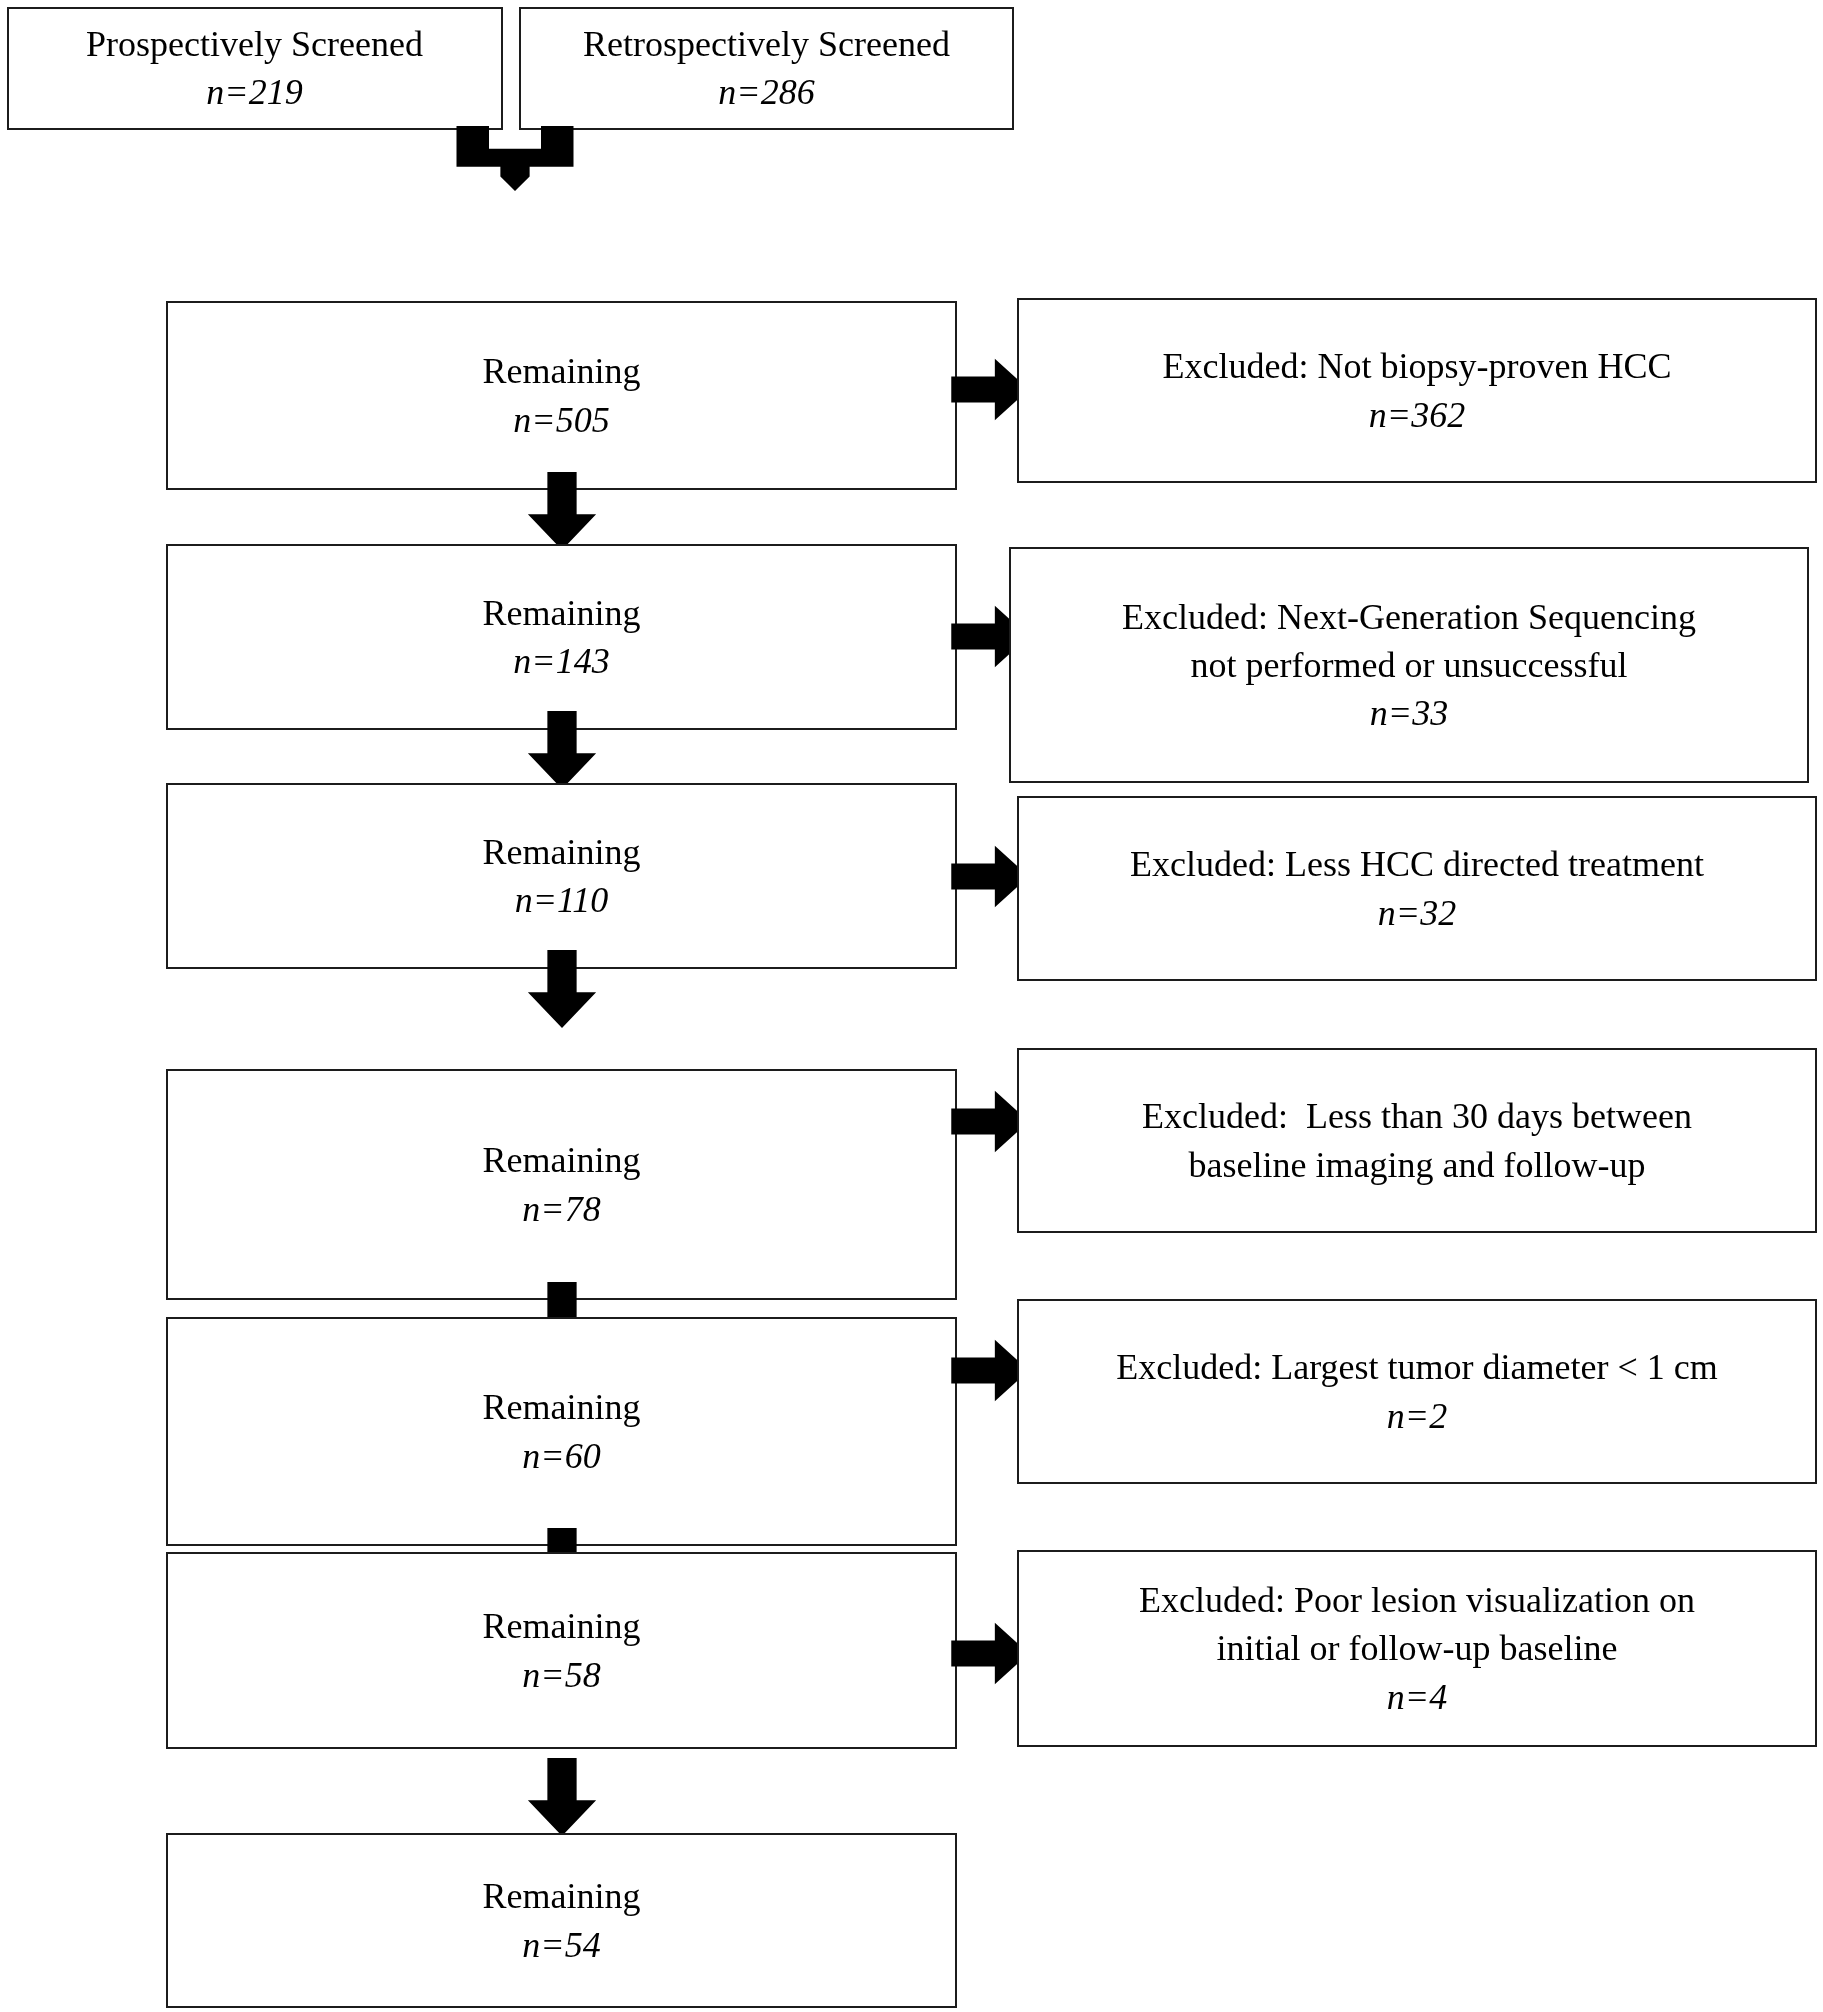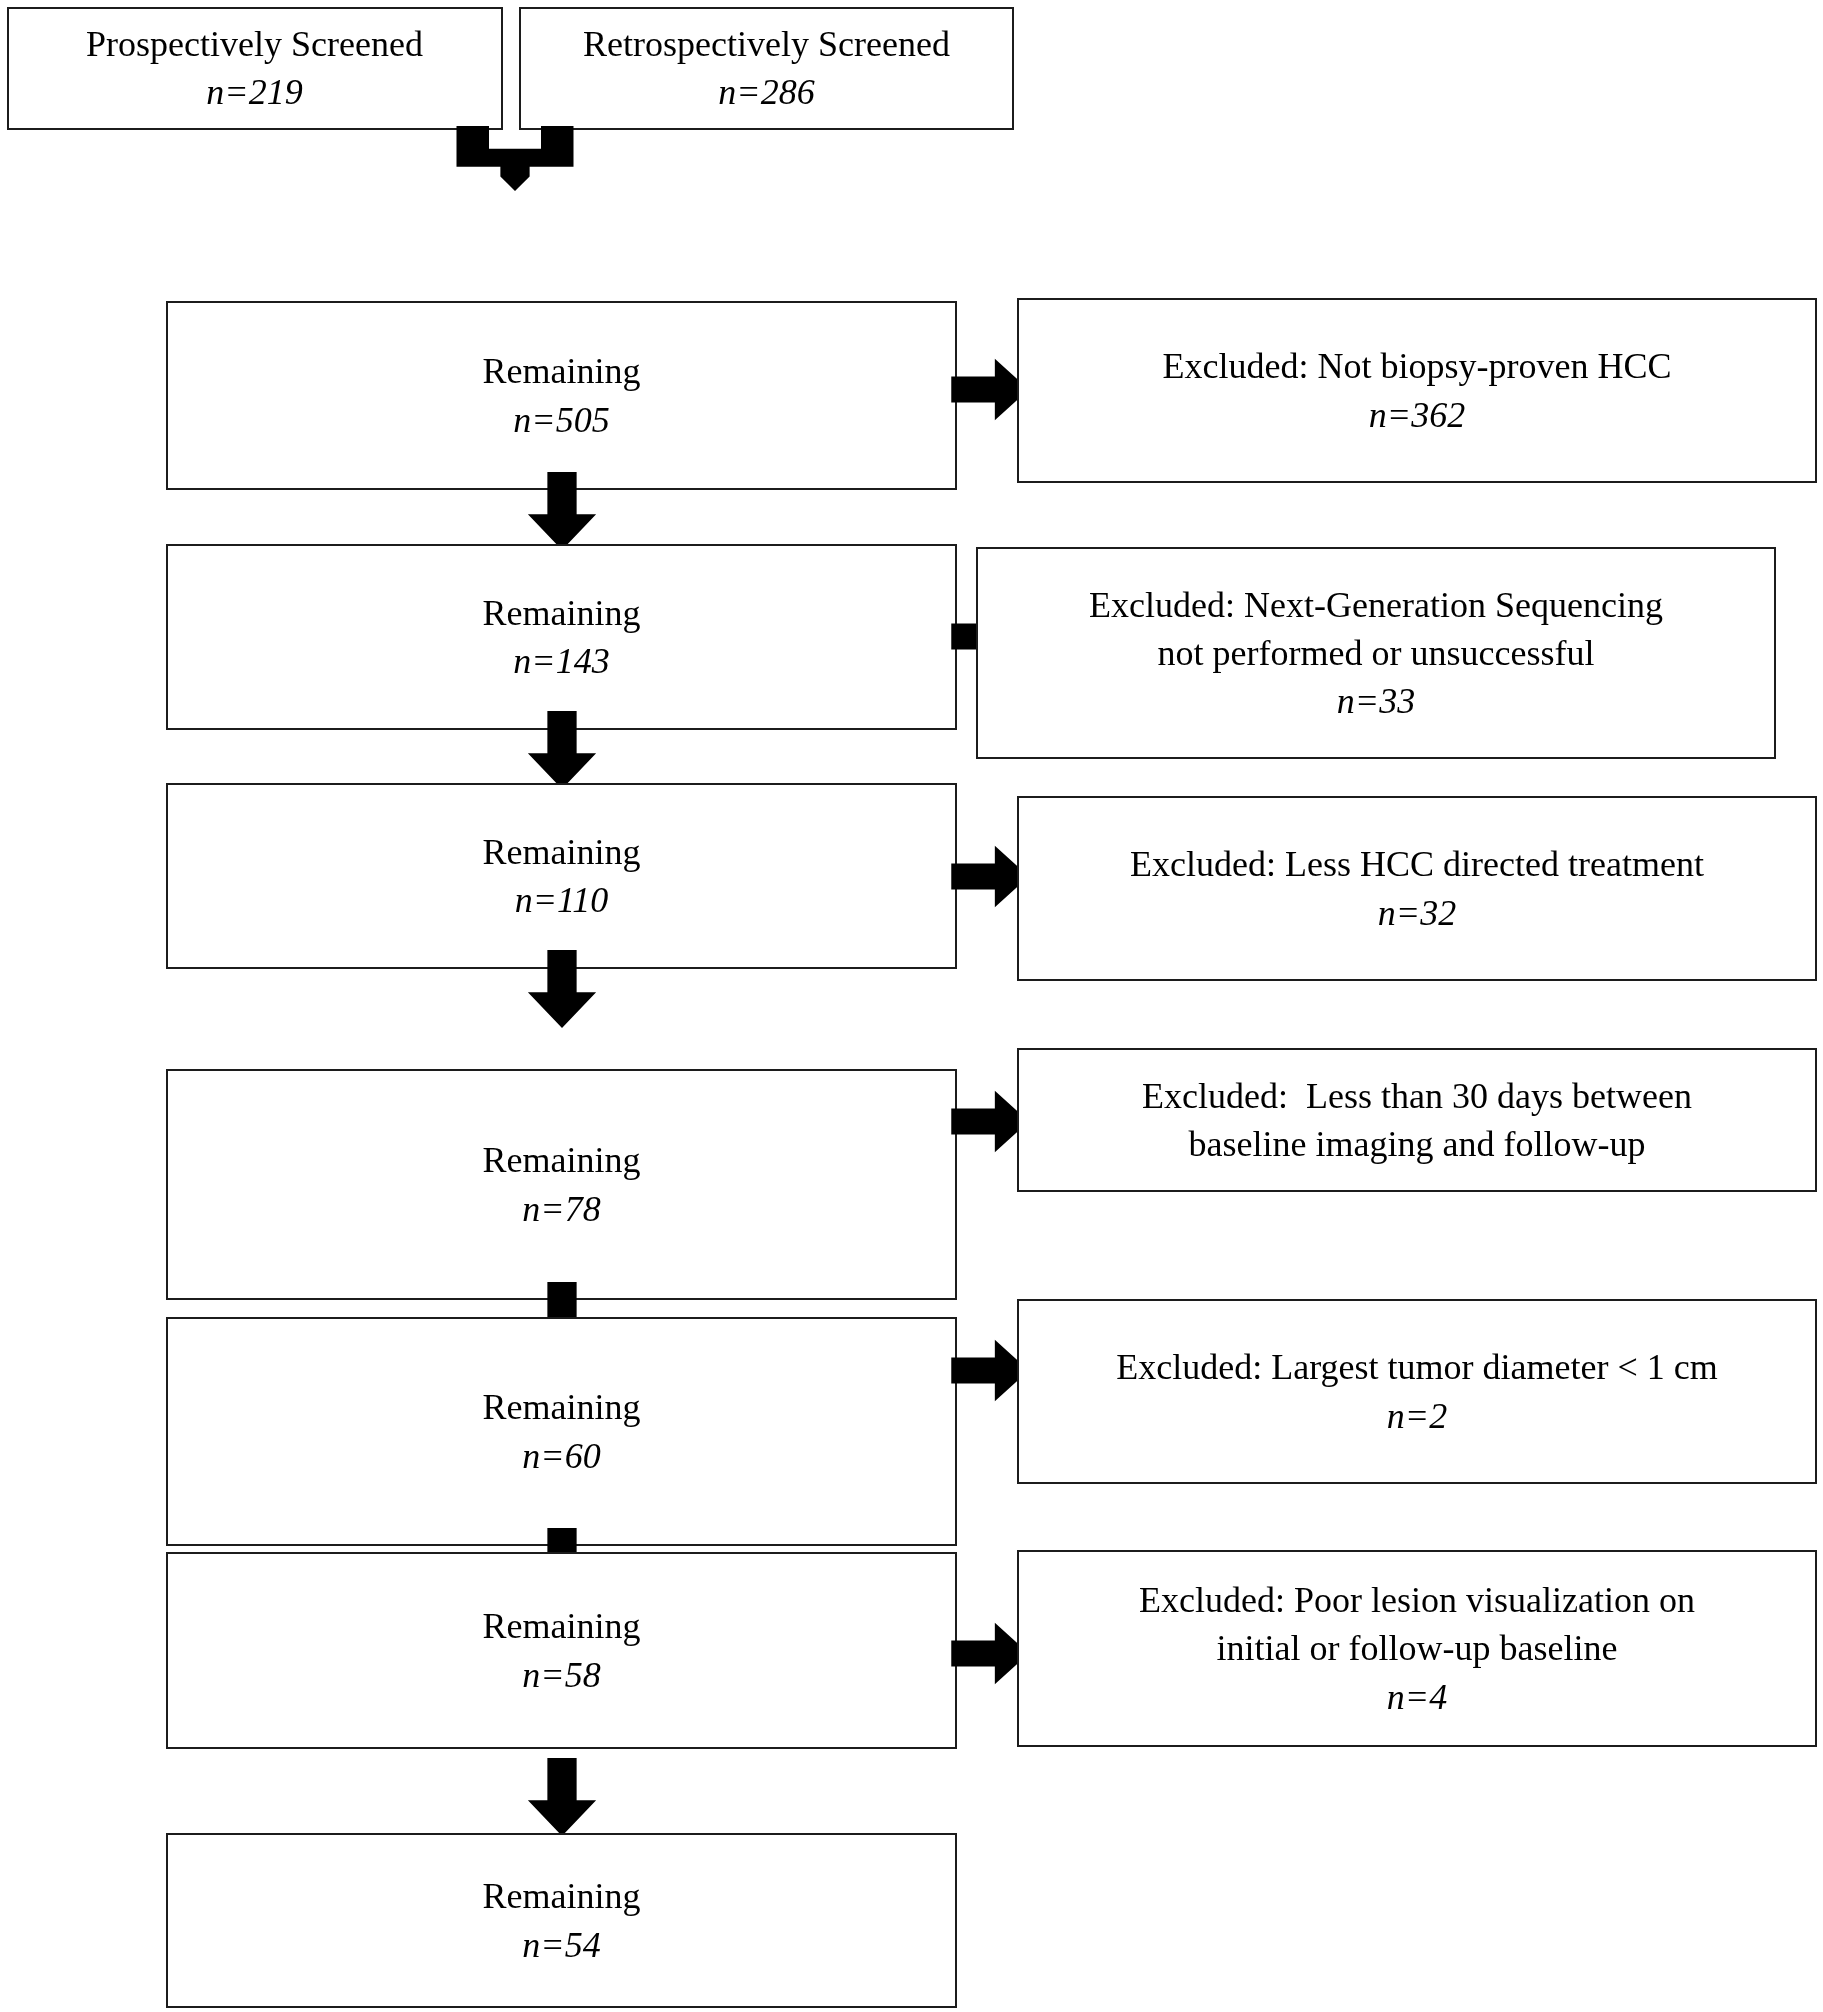--- a/index.html
+++ b/index.html
@@ -116,21 +116,21 @@
     <span class="ln t-plain">Remaining</span>
     <span class="ln t-n">n=143</span>
   </div>
 
   <div class="arrow-right" style="left:951px; top:601px; width:78px; height:71px;">
     <svg width="78" height="71" viewBox="0 0 96 88" aria-hidden="true">
       <path d="M0,28 L54,28 L54,6 L96,44 L54,82 L54,60 L0,60 Z" fill="#000000"></path>
     </svg>
   </div>
 
-  <div class="fbox" style="left:976px; top:547px; width:800px; height:212px;">
+  <div class="fbox" style="left:1009px; top:547px; width:800px; height:236px;">
     <div class="excl-body">
       <span class="ln t-excl"><b>Excluded:</b>&nbsp;<span>Next-Generation Sequencing</span></span>
       <span class="ln t-excl">not performed or unsuccessful</span>
       <span class="ln t-n">n=33</span>
     </div>
   </div>
 
   <div class="arrow-down" style="left:523px; top:711px; width:78px; height:78px;">
     <svg width="78" height="78" viewBox="0 0 96 96" aria-hidden="true">
       <path d="M30,0 L66,0 L66,52 L90,52 L48,96 L6,52 L30,52 Z" fill="#000000"></path>
@@ -165,21 +165,21 @@
     <span class="ln t-plain">Remaining</span>
     <span class="ln t-n">n=78</span>
   </div>
 
   <div class="arrow-right" style="left:951px; top:1086px; width:78px; height:71px;">
     <svg width="78" height="71" viewBox="0 0 96 88" aria-hidden="true">
       <path d="M0,28 L54,28 L54,6 L96,44 L54,82 L54,60 L0,60 Z" fill="#000000"></path>
     </svg>
   </div>
 
-  <div class="fbox" style="left:1017px; top:1048px; width:800px; height:144px;">
+  <div class="fbox" style="left:1017px; top:1048px; width:800px; height:185px;">
     <div class="excl-body">
       <span class="ln t-excl"><b>Excluded:</b>&nbsp;&nbsp;<span>Less than 30 days between</span></span>
       <span class="ln t-excl">baseline imaging and follow-up</span>
     </div>
   </div>
 
   <div class="arrow-down" style="left:523px; top:1282px; width:78px; height:78px;">
     <svg width="78" height="78" viewBox="0 0 96 96" aria-hidden="true">
       <path d="M30,0 L66,0 L66,52 L90,52 L48,96 L6,52 L30,52 Z" fill="#000000"></path>
     </svg>

